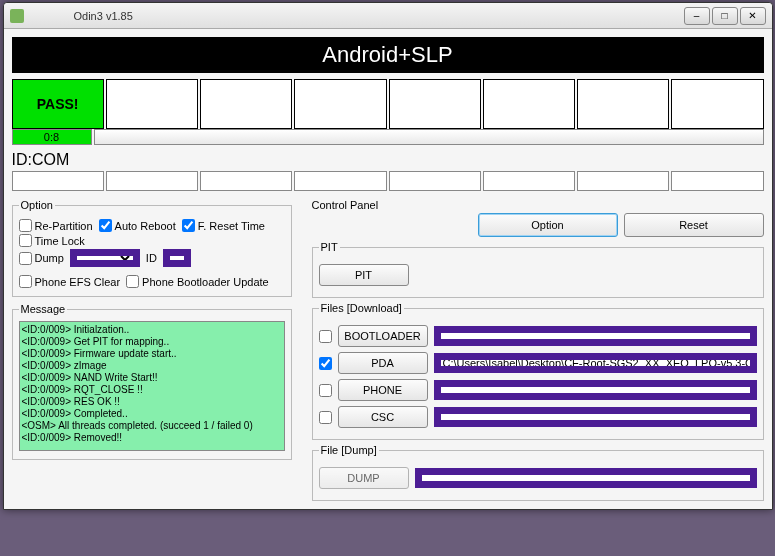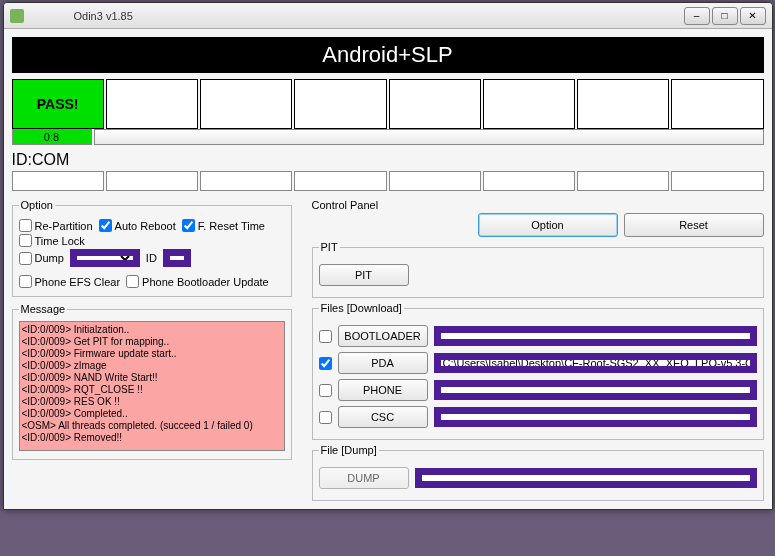--- a/index.html
+++ b/index.html
@@ -25,21 +25,21 @@
 .idcom-cell { flex: 1; height: 20px; border: 1px solid #888; background: #fff; }
 .lower { display: flex; gap: 20px; margin-top: 8px; }
 .col-left { flex: 0 0 280px; display: flex; flex-direction: column; gap: 6px; }
 .col-right { flex: 1; display: flex; flex-direction: column; gap: 4px; }
 fieldset { border: 1px solid #bbb; padding: 6px; }
 legend { font-size: 11px; padding: 0 2px; }
 .row { display: flex; align-items: center; gap: 6px; margin: 2px 0; flex-wrap: wrap; }
 label.chk { display: flex; align-items: center; gap: 3px; cursor: pointer; white-space: nowrap; }
 input[type=checkbox] { width: 13px; height: 13px; }
 select, input[type=text] { border: 7px solid #4c1d95; padding: 1px 2px; background: #fff; height: 18px; }
-.msgbox { width: 100%; height: 130px; border: 1px solid #888; background: #fca5a5; padding: 2px; font-size: 10px; line-height: 12px; overflow: auto; resize: none; font-family: inherit; white-space: pre; }
+.msgbox { width: 100%; height: 130px; border: 1px solid #888; background: #86efac; padding: 2px; font-size: 10px; line-height: 12px; overflow: auto; resize: none; font-family: inherit; white-space: pre; }
 .cp-label { font-size: 11px; margin-bottom: 2px; }
 .cp-btns { display: flex; gap: 6px; justify-content: flex-end; }
 button.big { width: 140px; height: 24px; border: 1px solid #888; background: linear-gradient(#fcfcfc,#e6e6e6); border-radius: 3px; cursor: pointer; }
 button.big.start { border: 1px solid #3a9dd9; box-shadow: 0 0 0 1px #9fd3f3 inset; }
 button.file { width: 90px; height: 22px; border: 1px solid #888; background: linear-gradient(#fcfcfc,#e6e6e6); border-radius: 3px; cursor: pointer; }
 .file-row { display: flex; align-items: center; gap: 6px; margin: 5px 0; }
 .file-row input[type=text] { flex: 1; height: 20px; }
 </style>
 </head>
 <body>

